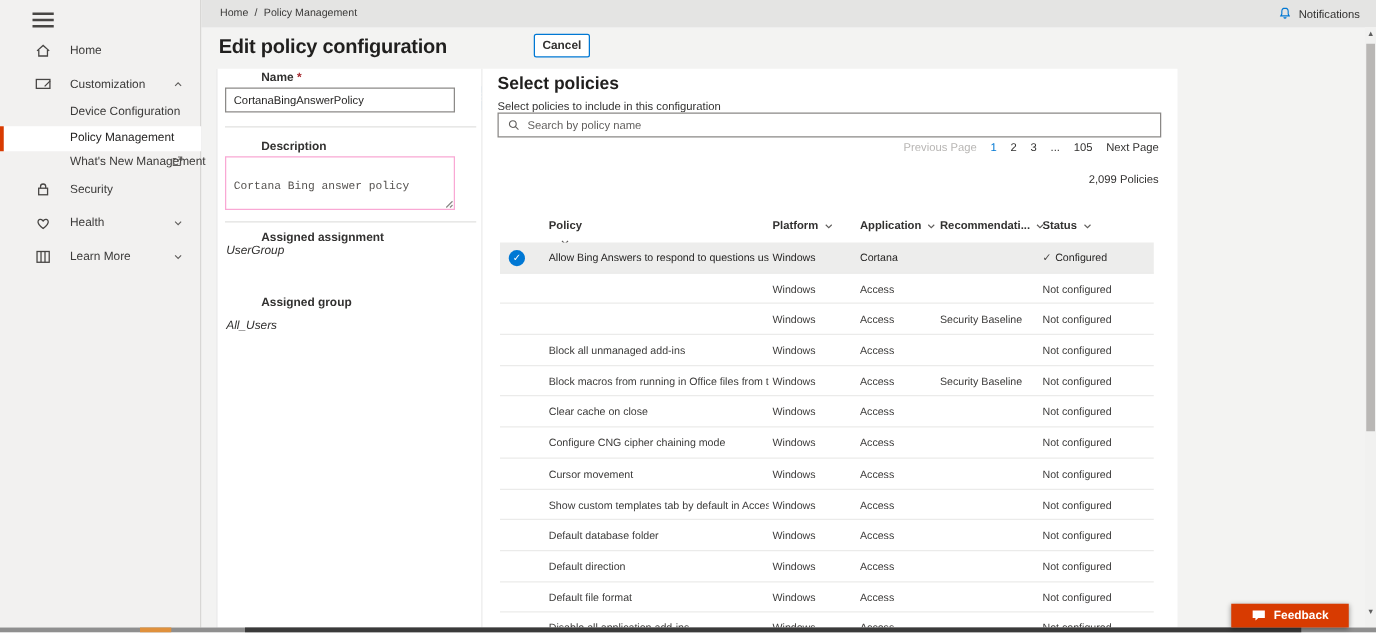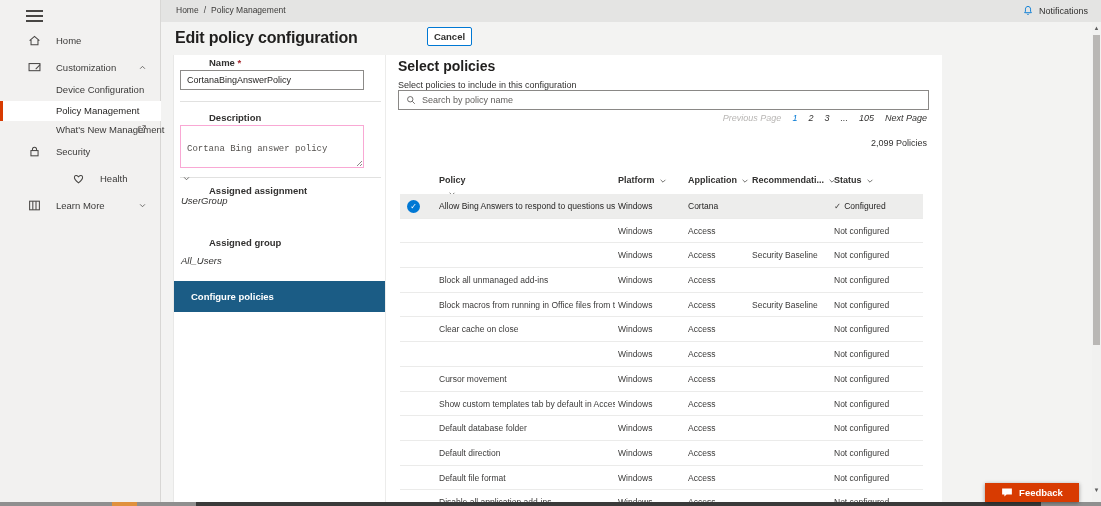--- a/index.html
+++ b/index.html
@@ -49,21 +49,21 @@
   .configure-btn { position:absolute; left:0; top:226px; width:212px; height:31px; background:#1b5c85; color:#ffffff; font-size:9.5px; font-weight:700; line-height:31px; padding-left:17px; cursor:pointer; }
 
   
   .card { position:absolute; left:224px; top:33px; width:557px; height:447px; background:#ffffff; border-left:1px solid #ececeb; overflow:hidden; }
   .card-title { position:absolute; left:12px; top:3px; font-size:14px; font-weight:700; color:#201f1e; }
   .card-sub { position:absolute; left:12px; top:25px; font-size:9px; color:#323130; }
   .searchbox { position:absolute; left:12px; top:35px; width:531px; height:20px; border:1px solid #8a8886; background:#fff; display:flex; align-items:center; }
   .searchbox .s-icn { margin-left:6px; width:12px; height:12px; flex:0 0 auto; }
   .searchbox input { flex:1; border:none; outline:none; background:transparent; font-family:inherit; font-size:9px; color:#323130; padding:0 6px 0 5px; }
   .searchbox input::placeholder { color:#605e5c; }
-  .pager { position:absolute; top:58px; right:15px; display:flex; align-items:center; gap:11px; font-size:9px; color:#323130;font-style:italic; }
+  .pager { position:absolute; top:58px; right:15px; display:flex; align-items:center; gap:11px; font-size:9px; color:#323130; }
   .pg-prev { color:#b8b6b4; }
   .pg-item { cursor:pointer; }
   .pg-item.active { color:#0078d4; }
   .count { position:absolute; top:83px; right:15px; font-size:9px; color:#323130; }
   .thead { position:absolute; top:120px; left:0; width:557px; height:16px; font-size:9px; font-weight:700; color:#323130; }
   .th { position:absolute; top:0; white-space:nowrap; cursor:pointer; display:flex; align-items:center; gap:4px; }
   .th svg { margin-top:1px; }
   .th-policy { left:53px;flex-direction:column; } .th-platform { left:232px; } .th-application { left:302px; } .th-recommendation { left:366px; } .th-status { left:448px; }
   .tbody { position:absolute; top:139px; left:14px; width:523px; }
   .t-row { position:relative; height:24.7px; border-bottom:1px solid #ebebea; font-size:8.5px; color:#3b3a39; cursor:pointer; }
@@ -139,21 +139,21 @@
       </div>
       <div class="side-item" style="top: 142px;">
         <span class="icn">
           <svg width="15" height="15" viewBox="0 0 16 16">
             <rect x="4.2" y="7" width="7.6" height="5.6" fill="none" stroke="#484644" stroke-width="1.1"></rect>
             <path d="M5.8 7V5.6a2.2 2.2 0 0 1 4.4 0V7" fill="none" stroke="#484644" stroke-width="1.1"></path>
           </svg>
         </span>
         <span class="lbl">Security</span>
       </div>
-      <div class="side-item" style="top: 169px; margin-left: 44px;">
+      <div class="side-item" style="top: 169px;">
         <span class="icn">
           <svg width="15" height="15" viewBox="0 0 16 16">
             <path d="M8 12.6C4.6 10 3.2 8.2 3.7 6.3c.4-1.5 2.4-2 3.5-.9L8 6.2l.8-.8c1.1-1.1 3.1-.6 3.5.9.5 1.9-.9 3.7-4.3 6.3Z" fill="none" stroke="#484644" stroke-width="1.1"></path>
           </svg>
         </span>
         <span class="lbl">Health</span>
         <span class="chev">
           <svg width="11" height="11" viewBox="0 0 16 16">
             <path d="M4.5 6.3 8 9.8l3.5-3.5" fill="none" stroke="#605e5c" stroke-width="1.3"></path>
           </svg>
@@ -209,21 +209,20 @@
     <span class="resize-grip">
       <svg width="7" height="7" viewBox="0 0 7 7">
           <path d="M6 1 1 6 M6 4 4 6" stroke="#8c8a88" stroke-width="1"></path>
         </svg>
     </span>
     <div class="divider" style="top:122px;"></div>
     <div class="f-label" style="top:130px;">Assigned assignment</div>
     <div class="f-value" style="top:140px;">UserGroup</div>
     <div class="f-label" style="top:182px;">Assigned group</div>
     <div class="f-value" style="top:200px;">All_Users</div>
-    <div class="configure-btn">Configure policies</div>
   </section>
 
   <section class="card">
     <h2 class="card-title">Select policies</h2>
     <div class="card-sub">Select policies to include in this configuration</div>
 
     <div class="searchbox">
       <span class="s-icn">
         <svg width="12" height="12" viewBox="0 0 16 16">
             <circle cx="7" cy="7" r="3.6" fill="none" stroke="#605e5c" stroke-width="1.2"></circle>
@@ -322,20 +321,21 @@
           <span class="t-cell c-stat">Not configured</span>
         </div>
         <div class="t-row">
           <span class="t-cell c-pol">Clear cache on close</span>
           <span class="t-cell c-plat">Windows</span>
           <span class="t-cell c-app">Access</span>
           <span class="t-cell c-rec"></span>
           <span class="t-cell c-stat">Not configured</span>
         </div>
         <div class="t-row">
+          <span class="t-cell c-pol">Configure CNG cipher chaining mode</span>
           <span class="t-cell c-plat">Windows</span>
           <span class="t-cell c-app">Access</span>
           <span class="t-cell c-rec"></span>
           <span class="t-cell c-stat">Not configured</span>
         </div>
         <div class="t-row">
           <span class="t-cell c-pol">Cursor movement</span>
           <span class="t-cell c-plat">Windows</span>
           <span class="t-cell c-app">Access</span>
           <span class="t-cell c-rec"></span>

